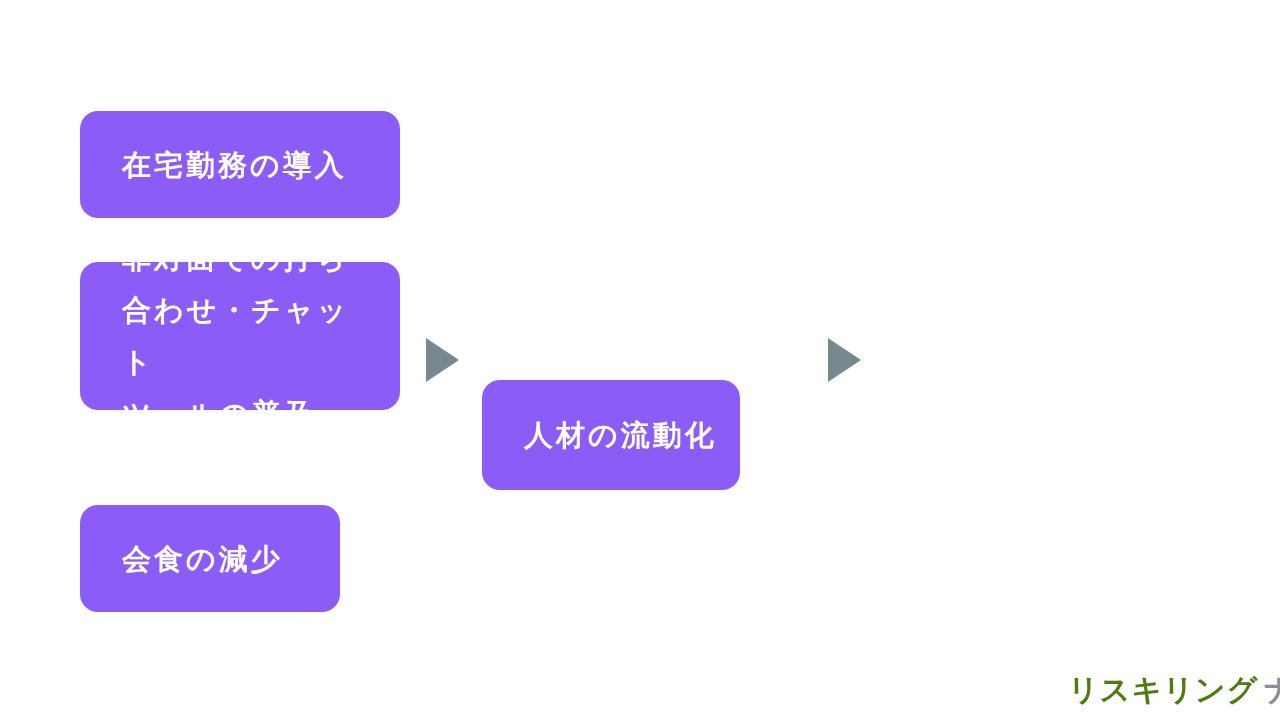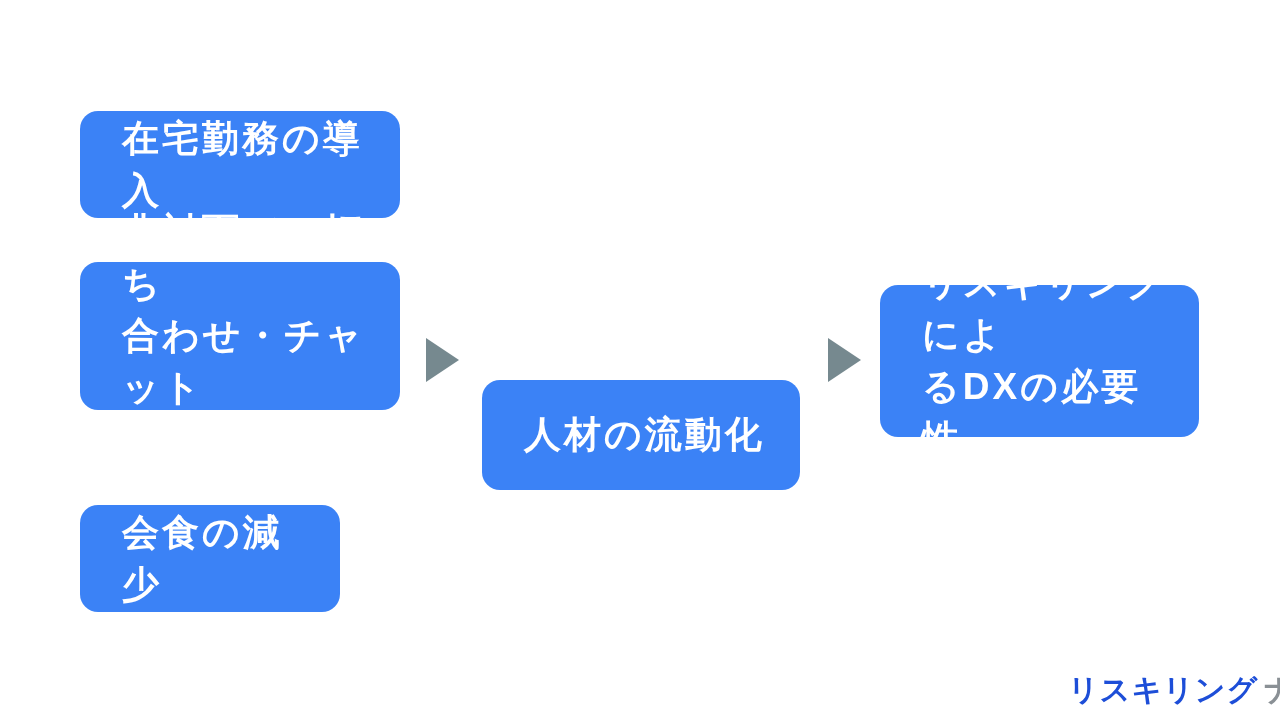--- a/index.html
+++ b/index.html
@@ -11,40 +11,40 @@
     overflow: hidden;
   }
   .slide {
     position: absolute;
     left: 0; top: 0;
     width: 1280px; height: 720px;
     background: #ffffff;
   }
   .box {
     position: absolute;
-    background: #3b82f6;
+    background: #8b5cf6;
     border-radius: 18px;
     color: #ffffff;
     font-weight: 700;
-    font-size: 37px;
+    font-size: 29px;
     letter-spacing: 3px;
     line-height: 52px;
     display: flex;
     align-items: center;
     padding-left: 42px;
     padding-right: 20px;
     white-space: pre-line;
   }
   
   .box-1 { left: 80px;  top: 111px; width: 320px; height: 107px; }
   .box-2 { left: 80px;  top: 262px; width: 320px; height: 148px; }
   .box-3 { left: 80px;  top: 505px; width: 260px; height: 107px; }
   
   .box-4 { left: 482px; top: 228px; width: 318px; height: 110px; }
-  .box-5 { left: 482px; top: 380px; width: 318px; height: 110px; }
+  .box-5 { left: 482px; top: 380px; width: 258px; height: 110px; }
   
   .box-6 { left: 880px; top: 285px; width: 319px; height: 152px; }
 
   .arrow {
     position: absolute;
     width: 0; height: 0;
     border-top: 22px solid transparent;
     border-bottom: 22px solid transparent;
     border-left: 33px solid #76898F;
   }
@@ -53,21 +53,21 @@
 
   .logo {
     position: absolute;
     left: 1068px;
     top: 670px;
     font-size: 30px;
     font-weight: 700;
     letter-spacing: 1px;
     white-space: nowrap;
   }
-  .logo .logo-main { color: #1d4ed8; }
+  .logo .logo-main { color: #4d7c0f; }
   .logo .logo-sub  { color: #8A9095; margin-left: 6px; }
 </style>
 </head>
 <body>
 
 <div class="slide">
 
   <div class="box box-1">
     <span>在宅勤務の導入</span>
   </div>
@@ -84,22 +84,18 @@
 
   <div class="arrow arrow-1"></div>
 
 
   <div class="box box-5">
     <span>人材の流動化</span>
   </div>
 
   <div class="arrow arrow-2"></div>
 
-  <div class="box box-6">
-    <span>リスキリングによ
-るDXの必要性</span>
-  </div>
 
   <div class="logo">
     <span class="logo-main">リスキリング</span><span class="logo-sub">ナビ</span>
   </div>
 
 </div>
 
 </body></html>

